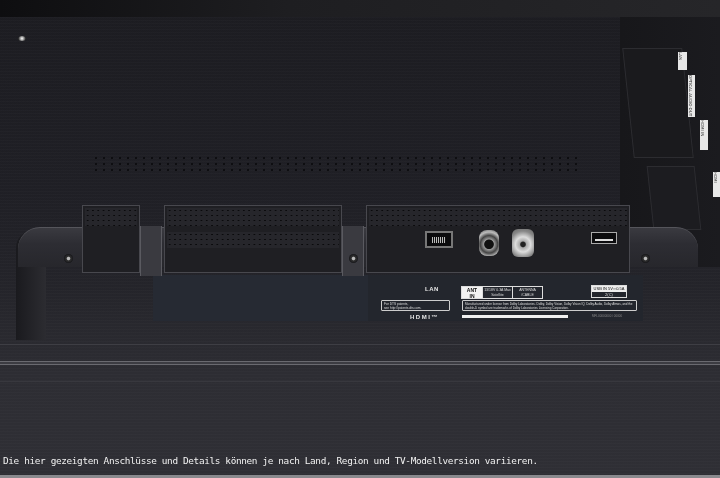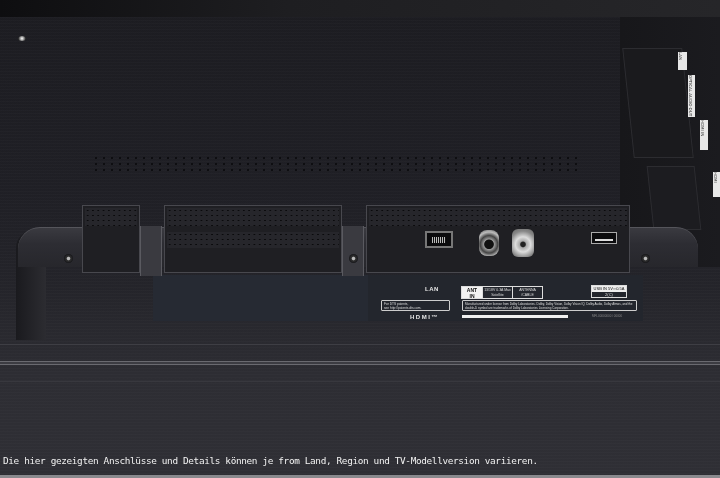--- a/index.html
+++ b/index.html
@@ -165,15 +165,15 @@
 see http://patents.dts.com.</div>
   <div class="dolby-box">Manufactured under license from Dolby Laboratories. Dolby, Dolby Vision, Dolby Vision IQ, Dolby Audio, Dolby Atmos, and the double-D symbol are trademarks of Dolby Laboratories Licensing Corporation.</div>
   <div class="plate-text hdmi-logo">HDMI™</div>
   <div class="white-bar"></div>
   <div class="plate-text tiny-code">MFL00000000 / 00000</div>
 
   <div class="groove2"></div>
   <div class="groove"></div>
   <div class="groove3"></div>
 
-  <div class="caption">Die hier gezeigten Anschlüsse und Details können je from Land, Region und TV-Modellversion variieren.</div>
+  <div class="caption">Die hier gezeigten Anschlüsse und Details können je nach Land, Region und TV-Modellversion variieren.</div>
   <div class="bottom-line"></div>
 </div>
 
 </body></html>

